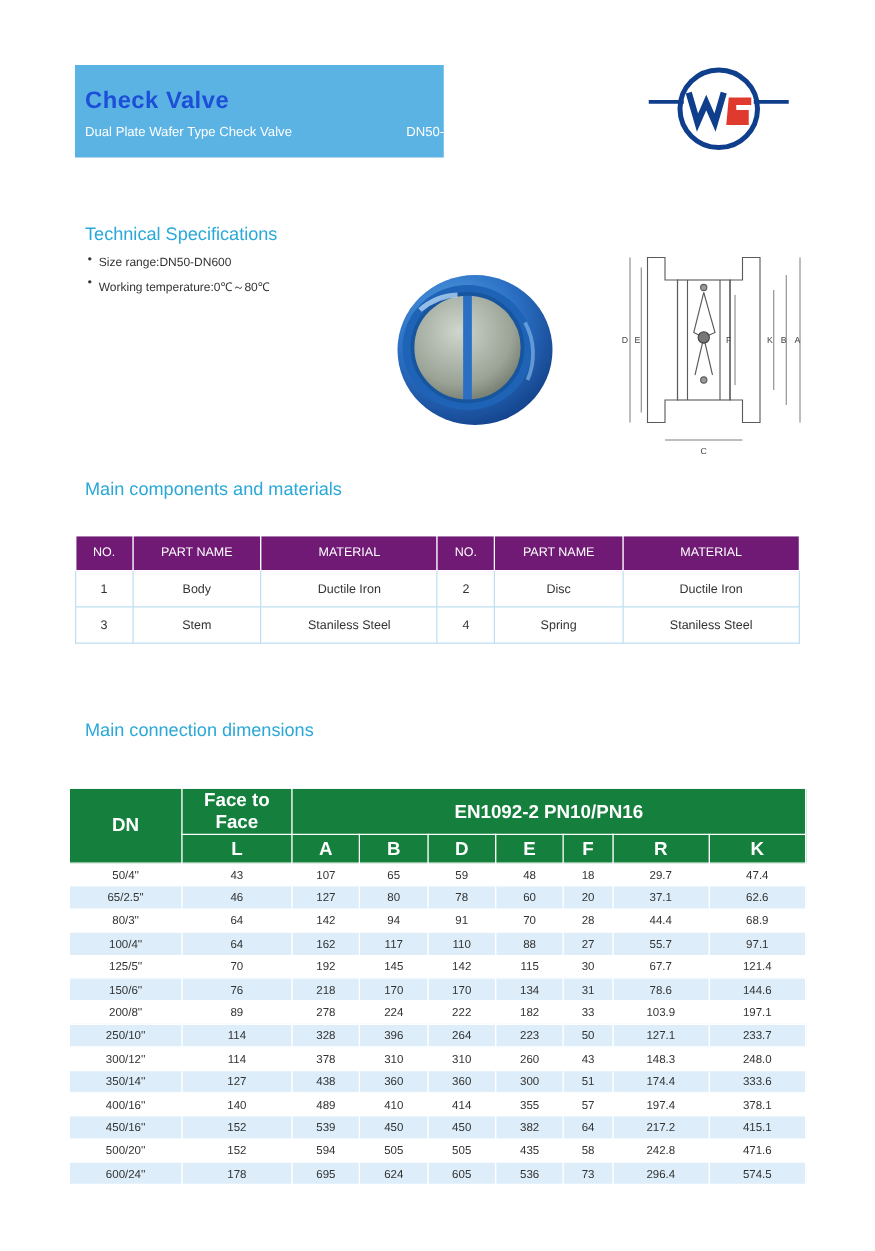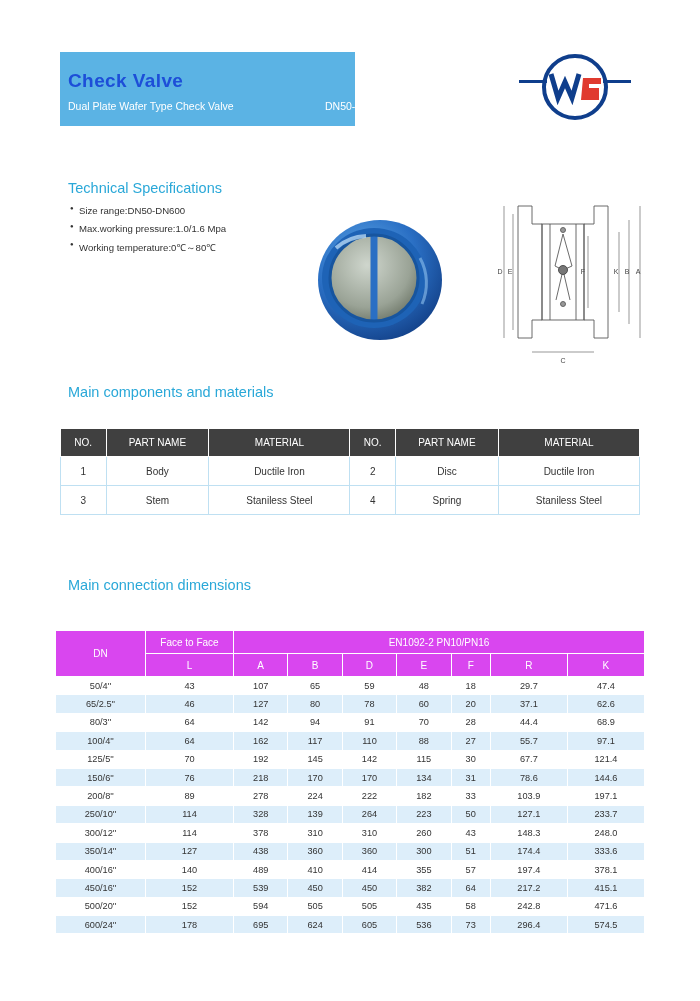--- a/index.html
+++ b/index.html
@@ -114,21 +114,21 @@
   
   table { border-collapse: collapse; }
 
   .comp-table {
     position: absolute;
     left: 60px; top: 428px;
     width: 580px;
     font-size: 10px;
   }
   .comp-table th {
-    background: #404040;
+    background: #701a75;
     color: #ffffff;
     font-weight: normal;
     height: 28px;
     border: 1px solid #ffffff;
     font-size: 10px;
   }
   .comp-table td {
     height: 29px;
     border: 1px solid #bfe0f2;
     text-align: center;
@@ -137,27 +137,27 @@
     font-size: 10px;
   }
 
   .dim-table {
     position: absolute;
     left: 55px; top: 630px;
     width: 590px;
     font-size: 9.2px;
   }
   .dim-table th {
-    background: #d946ef;
+    background: #15803d;
     color: #ffffff;
-    font-weight: normal;
+    font-weight: bold;
     border: 1px solid #ffffff;
     text-align: center;
     height: 23px;
-    font-size: 10px;
+    font-size: 15px;
   }
   .dim-table th.dn-head { width: 90px; }
   .dim-table td {
     border: 1px solid #ffffff;
     text-align: center;
     height: 18.4px;
     color: #333;
     font-size: 9.2px;
   }
   .dim-table tr.odd td { background: #ffffff; }
@@ -180,21 +180,20 @@
     <path d="M36 24 L43 48 L50 32 L57 48 L64 24" fill="none" stroke="#0f3e8c" stroke-width="5" stroke-linejoin="miter"></path>
     <path d="M68 28 L86 28 L86 34 L74 34 L74 38 L84 38 L84 50 L66 50" fill="#e03a2f"></path>
     <rect x="88" y="30" width="28" height="3" fill="#0f3e8c"></rect>
     <rect x="4" y="30" width="28" height="3" fill="#0f3e8c"></rect>
   </svg>
 </div>
 
 <div class="sec-head" id="sec-tech">Technical Specifications</div>
 <ul class="bullets">
   <li>Size range:DN50-DN600</li>
-  <li>Max.working pressure:1.0/1.6 Mpa</li>
   <li>Working temperature:0℃～80℃</li>
 </ul>
 
 <svg class="photo" viewBox="0 0 155 155">
   <defs>
     <radialGradient id="bodyGrad" cx="38%" cy="32%" r="75%">
       <stop offset="0%" stop-color="#5fa9e8"></stop>
       <stop offset="55%" stop-color="#2a6fc4"></stop>
       <stop offset="100%" stop-color="#123f86"></stop>
     </radialGradient>
@@ -378,21 +377,21 @@
         <td>222</td>
         <td>182</td>
         <td>33</td>
         <td>103.9</td>
         <td>197.1</td>
       </tr>
       <tr class="even">
         <td class="firstcol">250/10''</td>
         <td>114</td>
         <td>328</td>
-        <td>139</td>
+        <td>396</td>
         <td>264</td>
         <td>223</td>
         <td>50</td>
         <td>127.1</td>
         <td>233.7</td>
       </tr>
       <tr class="odd">
         <td class="firstcol">300/12''</td>
         <td>114</td>
         <td>378</td>

